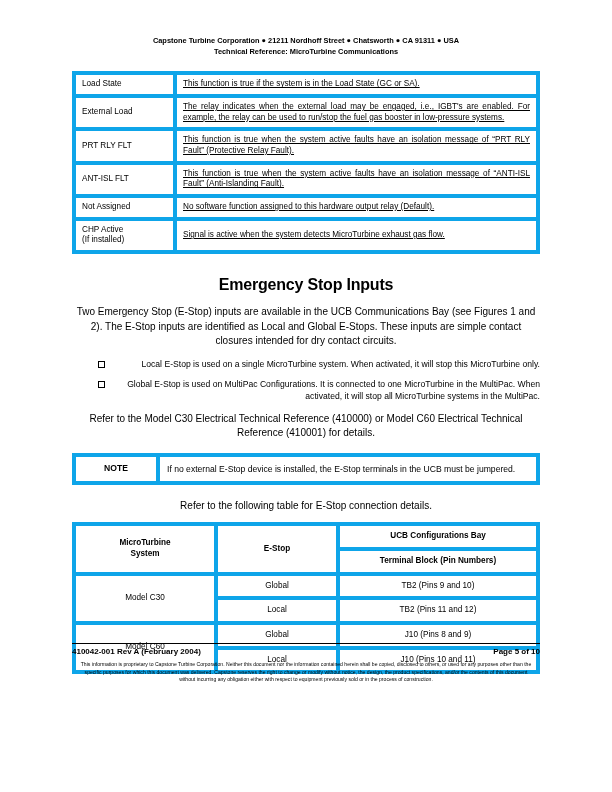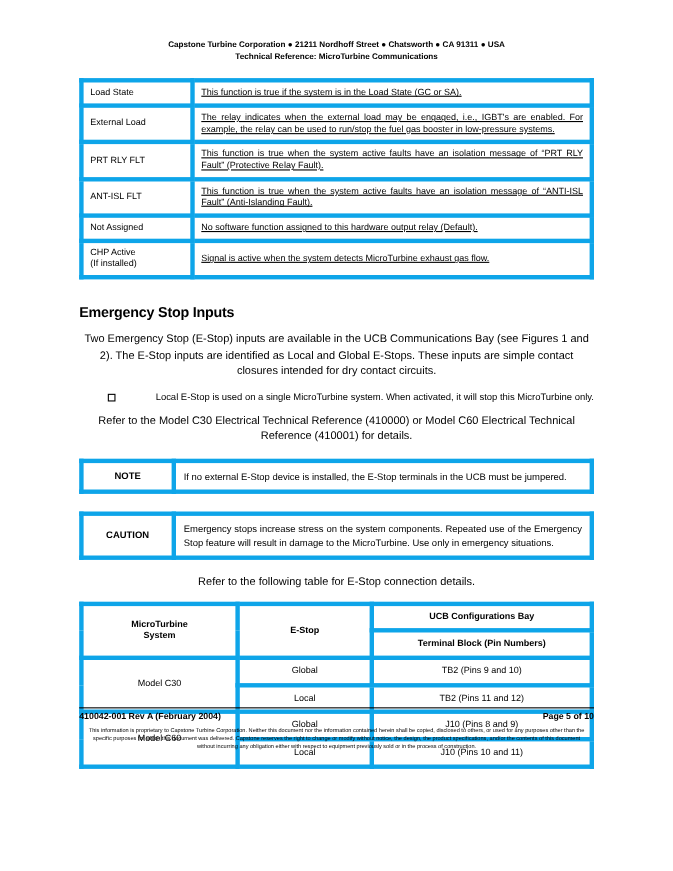--- a/index.html
+++ b/index.html
@@ -54,24 +54,25 @@
     padding-left: 6px;
   }
   .relay-table td.desc {
     text-align: justify;
     padding: 4px 6px;
     text-decoration: underline;
   }
 
   
   h1.section-title {
-    font-size: 13px;
+    font-size: 16px;
     font-weight: bold;
     margin: 22px 0 11px 0;
     letter-spacing: -0.2px;
+    text-align: center;
   }
 
   p.body {
     font-size: 10px;
     line-height: 1.45;
     margin: 0 0 9px 0;
     text-align: center;
   }
 
   ul.bullets {
@@ -203,41 +204,37 @@
 
   <h1 class="section-title">Emergency Stop Inputs</h1>
 
   <p class="body">Two Emergency Stop (E-Stop) inputs are available in the UCB Communications Bay (see Figures 1 and 2). The E-Stop inputs are identified as Local and Global E-Stops. These inputs are simple contact closures intended for dry contact circuits.</p>
 
   <ul class="bullets">
     <li>
       <span class="sq"></span>
       <span>Local E-Stop is used on a single MicroTurbine system. When activated, it will stop this MicroTurbine only.</span>
     </li>
+    <li>
+      <span class="sq"></span>
+      <span>Global E-Stop is used on MultiPac Configurations. It is connected to one MicroTurbine in the MultiPac. When activated, it will stop all MicroTurbine systems in the MultiPac.</span>
+    </li>
   </ul>
 
   <p class="body">Refer to the Model C30 Electrical Technical Reference (410000) or Model C60 Electrical Technical Reference (410001) for details.</p>
 
   <table class="note-table">
     <tbody>
         <tr>
       <td class="tag">NOTE</td>
       <td class="txt">If no external E-Stop device is installed, the E-Stop terminals in the UCB must be jumpered.</td>
     </tr>
   </tbody>
     </table>
 
-  <table class="caution-table">
-    <tbody>
-        <tr>
-      <td class="tag">CAUTION</td>
-      <td class="txt">Emergency stops increase stress on the system components. Repeated use of the Emergency Stop feature will result in damage to the MicroTurbine. Use only in emergency situations.</td>
-    </tr>
-  </tbody>
-    </table>
 
   <p class="body" style="margin-top:14px;">Refer to the following table for E-Stop connection details.</p>
 
   <table class="estop-table">
     <tbody>
         <tr>
       <th rowspan="2" style="width:130px;">
         <span>MicroTurbine</span><br>
         <span>System</span>
       </th>

